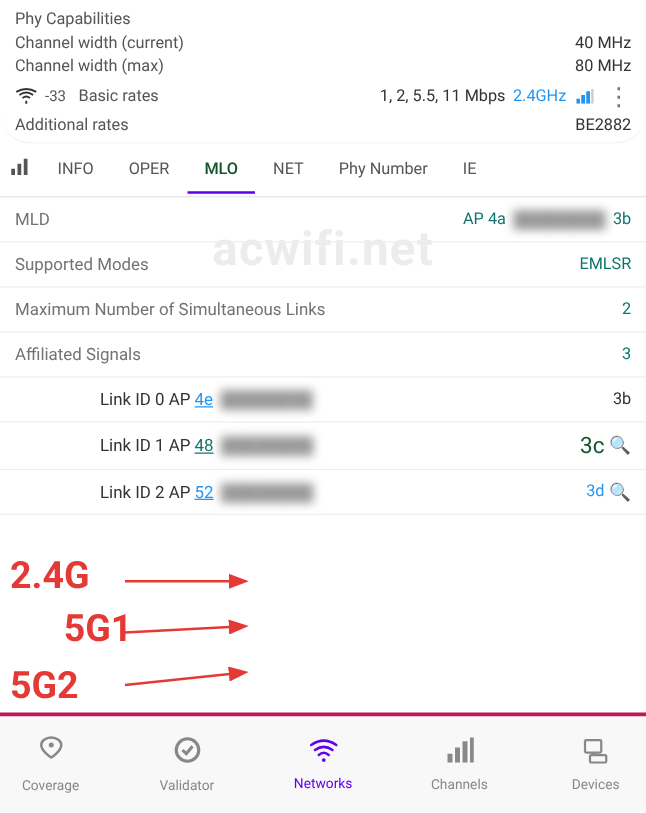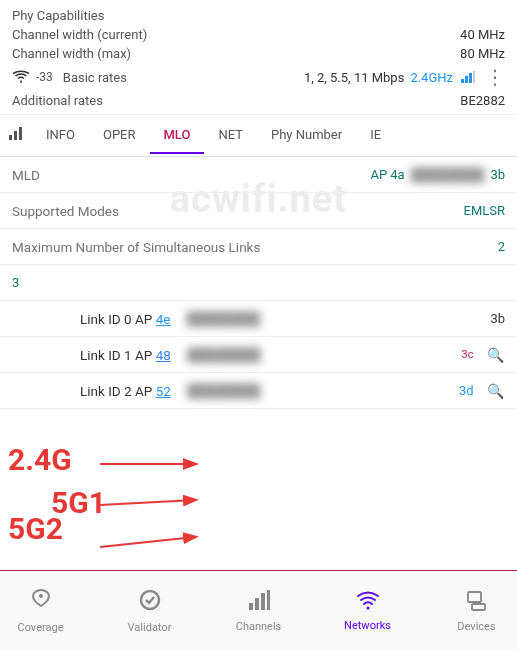--- a/index.html
+++ b/index.html
@@ -10,20 +10,21 @@
       background: #fff;
       overflow: hidden;
       position: relative;
     }
 
     
     .top-info-bar {
       background: #fff;
       padding: 6px 12px 4px 12px;
       border-bottom: 1px solid #eee;
+      border-radius: 25px;
     }
     .top-info-bar .info-row {
       display: flex;
       justify-content: space-between;
       align-items: center;
       font-size: 13px;
       color: #333;
       padding: 2px 0;
     }
     .top-info-bar .info-row .label { color: #555; }
@@ -50,21 +51,21 @@
     .tabs-bar::-webkit-scrollbar { display: none; }
     .tab-item {
       padding: 10px 14px;
       font-size: 13px;
       color: #555;
       cursor: pointer;
       white-space: nowrap;
       border-bottom: 2px solid transparent;
     }
     .tab-item.active {
-      color: #be185d;
+      color: #14532d;
       border-bottom: 2px solid #6200EE;
       font-weight: 500;
     }
     .tab-icon {
       padding: 10px 8px;
       color: #555;
     }
 
     
     .main-content {
@@ -111,21 +112,20 @@
       z-index: 1;
     }
     .link-row {
       display: flex;
       align-items: center;
       padding: 8px 12px 8px 80px;
       border-bottom: 1px solid #eee;
       font-size: 13.5px;
       min-height: 36px;
       position: relative;
-      gap: 10px;
     }
     .link-row .link-text { color: #333; }
     .link-row .link-text .blue { color: #2196F3; text-decoration: underline; }
 
     
     .arrows-overlay {
       position: absolute;
       left: 0;
       top: 0;
       width: 517px;
@@ -134,21 +134,21 @@
     }
 
     
     .bottom-nav {
       position: absolute;
       bottom: 0;
       left: 0;
       right: 0;
       height: 80px;
       background: #f8f8f8;
-      border-top: 1px solid #be185d;
+      border-top: 3px solid #be185d;
       display: flex;
       align-items: center;
       justify-content: space-around;
       gap: 28px;
     }
     .nav-item {
       display: flex;
       flex-direction: column;
       align-items: center;
       gap: 4px;
@@ -248,40 +248,41 @@
     </div>
     <div class="row">
       <span class="row-label">Supported Modes</span>
       <span class="row-value">EMLSR</span>
     </div>
     <div class="row">
       <span class="row-label">Maximum Number of Simultaneous Links</span>
       <span class="row-value">2</span>
     </div>
     <div class="row">
+      <span class="row-label">Affiliated Signals</span>
       <span class="row-value">3</span>
     </div>
   </div>
 
   <div class="link-rows">
 
     <div class="link-row">
       <span class="link-text">
         <span>Link ID 0 AP </span><span class="blue">4e</span>
       </span>
       <span class="blurred-text" style="margin-left:6px;">████████</span>
       <span style="margin-left:auto;color:#333;font-size:13px;">3b</span>
     </div>
 
     <div class="link-row">
       <span class="link-text">
-        <span>Link ID 1 AP </span><span class="blue" style="color:#3b82f6;cursor:pointer;">48</span>
+        <span>Link ID 1 AP </span><span class="blue" style="color:#0f766e;cursor:pointer;">48</span>
       </span>
       <span class="blurred-text" style="margin-left:6px;">████████</span>
-      <span style="margin-left:auto;color:#be185d;font-size:11px;">3c</span>
+      <span style="margin-left:auto;color:#14532d;font-size:18px;">3c</span>
       <span style="margin-left:4px;color:#555;font-size:14px;cursor:pointer;">🔍</span>
     </div>
 
     <div class="link-row">
       <span class="link-text">
         <span>Link ID 2 AP </span><span class="blue" style="color:#2196F3;text-decoration:underline;cursor:pointer;">52</span>
       </span>
       <span class="blurred-text" style="margin-left:6px;">████████</span>
       <span style="margin-left:auto;color:#2196F3;font-size:13px;">3d</span>
       <span style="margin-left:4px;color:#555;font-size:14px;cursor:pointer;">🔍</span>
@@ -297,21 +298,21 @@
     <line x1="100" y1="390" x2="195" y2="380" stroke="#e53935" stroke-width="2" marker-end="url(#arrowhead)"></line>
     <defs>
       <marker id="arrowhead" markerWidth="8" markerHeight="6" refX="6" refY="3" orient="auto">
         <polygon points="0 0, 8 3, 0 6" fill="#e53935"></polygon>
       </marker>
     </defs>
   </svg>
 
   <div style="position:absolute;left:8px;top:285px;color:#e53935;font-size:30px;font-weight:bold;z-index:10;">2.4G</div>
   <div style="position:absolute;left:8px;top:328px;color:#e53935;font-size:30px;font-weight:bold;z-index:10;margin-left:43px;">5G1</div>
-  <div style="position:absolute;left:8px;top:354px;color:#e53935;font-size:30px;font-weight:bold;z-index:10;">5G2</div>
+  <div style="position:absolute;left:8px;top:373px;color:#e53935;font-size:30px;font-weight:bold;z-index:10;">5G2</div>
 
 </div>
 
 <div class="bottom-nav">
   <div class="nav-item">
     <span class="nav-icon">
       <svg width="24" height="24" viewBox="0 0 24 24" fill="none" stroke="#888" stroke-width="2">
         <path d="M12 18 C12 18 4 13 4 8 C4 5 7.5 2 12 2 C16.5 2 20 5 20 8 C20 13 12 18 12 18Z"></path>
         <circle cx="12" cy="8" r="2" fill="#888" stroke="none"></circle>
       </svg>
@@ -319,43 +320,43 @@
     <span class="nav-label">Coverage</span>
   </div>
   <div class="nav-item">
     <span class="nav-icon">
       <svg width="24" height="24" viewBox="0 0 24 24" fill="none" stroke="#888" stroke-width="2.5">
         <circle cx="12" cy="12" r="9"></circle>
         <polyline points="8,12 11,15 16,9"></polyline>
       </svg>
     </span>
     <span class="nav-label">Validator</span>
+  </div>
+  <div class="nav-item active">
+    <span class="nav-icon">
+      <svg width="24" height="20" viewBox="0 0 24 20" fill="none" stroke="#6200EE" stroke-width="2">
+        <path d="M2 6 Q12 -1 22 6" stroke-linecap="round"></path>
+        <path d="M5 10 Q12 5 19 10" stroke-linecap="round"></path>
+        <path d="M8 14 Q12 10.5 16 14" stroke-linecap="round"></path>
+        <circle cx="12" cy="18" r="1.5" fill="#6200EE" stroke="none"></circle>
+      </svg>
+    </span>
+    <span class="nav-label">Networks</span>
   </div>
   <div class="nav-item">
     <span class="nav-icon">
       <svg width="24" height="22" viewBox="0 0 24 22">
         <rect x="2" y="14" width="4" height="7" fill="#888"></rect>
         <rect x="8" y="9" width="4" height="12" fill="#888"></rect>
         <rect x="14" y="4" width="4" height="17" fill="#888"></rect>
         <rect x="20" y="1" width="3" height="20" fill="#888"></rect>
       </svg>
     </span>
     <span class="nav-label">Channels</span>
   </div>
-  <div class="nav-item active">
-    <span class="nav-icon">
-      <svg width="24" height="20" viewBox="0 0 24 20" fill="none" stroke="#6200EE" stroke-width="2">
-        <path d="M2 6 Q12 -1 22 6" stroke-linecap="round"></path>
-        <path d="M5 10 Q12 5 19 10" stroke-linecap="round"></path>
-        <path d="M8 14 Q12 10.5 16 14" stroke-linecap="round"></path>
-        <circle cx="12" cy="18" r="1.5" fill="#6200EE" stroke="none"></circle>
-      </svg>
-    </span>
-    <span class="nav-label">Networks</span>
-  </div>
   <div class="nav-item">
     <span class="nav-icon">
       <svg width="24" height="22" viewBox="0 0 24 22" fill="none" stroke="#888" stroke-width="1.8">
         <rect x="3" y="3" width="13" height="10" rx="1"></rect>
         <rect x="7" y="15" width="13" height="6" rx="1"></rect>
         <line x1="9" y1="13" x2="9" y2="15"></line>
         <line x1="11" y1="13" x2="11" y2="15"></line>
       </svg>
     </span>
     <span class="nav-label">Devices</span>

